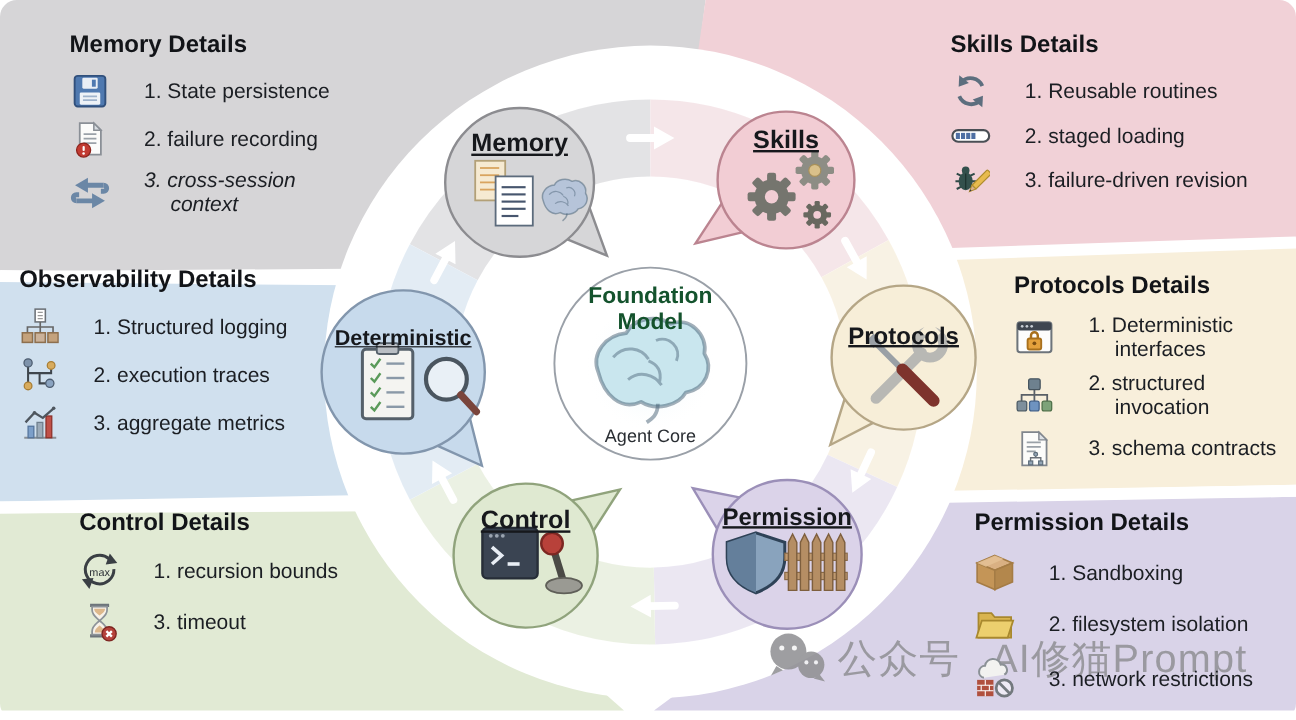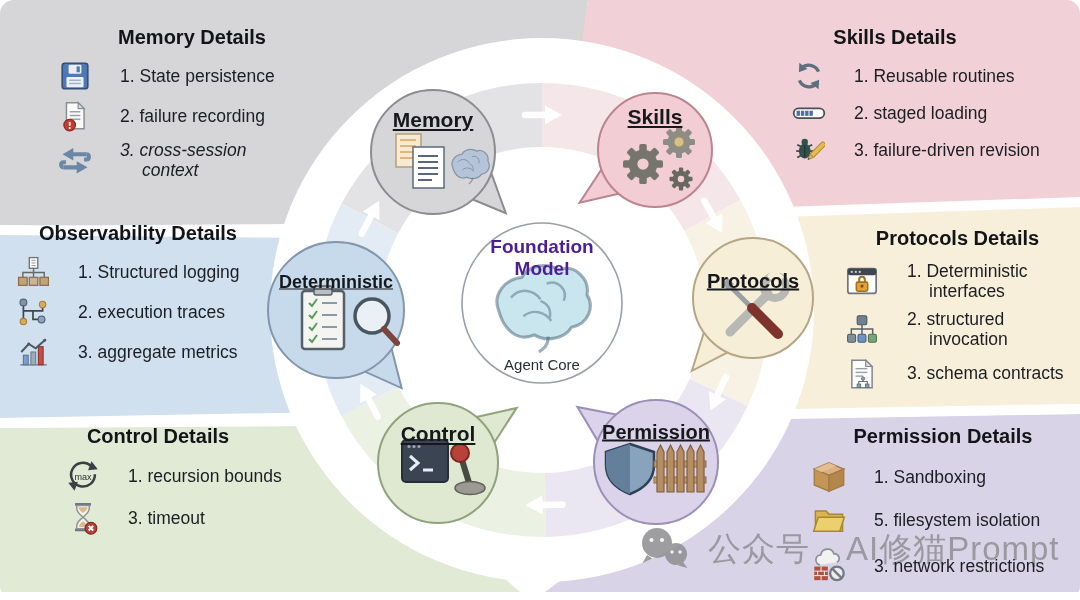--- a/index.html
+++ b/index.html
@@ -1,27 +1,27 @@
 <!DOCTYPE html>
 <html><head>
 <meta charset="utf-8">
 <style>
   html,body{margin:0;padding:0;background:#fff;}
   .stage{position:relative;width:1080px;height:600px;background:#fff;border-radius:14px;overflow:hidden;
          font-family:"Liberation Sans",sans-serif;}
   .stage svg.base{position:absolute;left:0;top:0;}
   .panel{position:absolute;z-index:10;color:#17191d;}
-  .panel-title{font-size:20px;font-weight:bold;text-align:center;margin-bottom:11px;color:#121418;}
+  .panel-title{font-size:20px;font-weight:bold;margin-bottom:11px;color:#121418;}
   .row{display:flex;align-items:center;gap:28px;margin-bottom:8px;}
   .ic{flex:0 0 34px;width:34px;display:flex;align-items:center;justify-content:center;}
   .txt{font-size:17.5px;line-height:1.15;color:#1b1e23;padding-left:22px;text-indent:-22px;}
   .txt.narrow{max-width:148px;font-style:italic;}
   .blabel{position:absolute;z-index:8;transform:translate(-50%,-50%);font-weight:bold;color:#16181c;white-space:nowrap;text-decoration:underline;}
-  .center-txt{position:absolute;z-index:8;transform:translate(-50%,-50%);text-align:center;color:#4c1d95;}
-  .watermark{position:absolute;z-index:5;left:638px;top:526px;display:flex;align-items:center;gap:18px;
+  .center-txt{position:absolute;z-index:8;transform:translate(-50%,-50%);text-align:center;color:#14532d;}
+  .watermark{position:absolute;z-index:5;left:638px;top:526px;display:flex;align-items:center;gap:8px;
              color:#909094;opacity:.85;font-size:33px;letter-spacing:1px;pointer-events:none;}
   .watermark .wm2{margin-left:18px;}
 </style>
 </head>
 <body>
 
 <div class="stage">
 
 <svg class="base" width="1080" height="600" viewBox="0 0 1080 600">
   <defs>
@@ -461,21 +461,21 @@
         </span>
     <span class="txt">1. Sandboxing</span>
   </div>
   <div class="row">
     <span class="ic">
       <svg width="38" height="34" viewBox="0 0 30 30">
             <path d="M3,7 h9.5 l2.5,3 h12 v15 h-24 z" fill="#d9b44f" stroke="#a8882e" stroke-width="1.3"></path>
             <path d="M1.5,25 L5.5,12.5 H28.5 L24.5,25 z" fill="#eccf6e" stroke="#a8882e" stroke-width="1.3"></path>
           </svg>
         </span>
-    <span class="txt">5. filesystem isolation</span>
+    <span class="txt">2. filesystem isolation</span>
   </div>
   <div class="row">
     <span class="ic">
       <svg width="42" height="42" viewBox="0 0 30 30">
             <path d="M7,14 a4.5,4.5 0 0 1 0.8,-8.9 a6,6 0 0 1 11.6,-0.8 a4,4 0 0 1 2.6,7.4" fill="#f2f2f0" stroke="#8b9196" stroke-width="1.5"></path>
             <rect x="2" y="15.5" width="12" height="12" fill="#b0503e"></rect>
             <g stroke="#fff" stroke-width="0.8">
               <line x1="2" y1="19.5" x2="14" y2="19.5"></line>
               <line x1="2" y1="23.5" x2="14" y2="23.5"></line>
               <line x1="8" y1="15.5" x2="8" y2="19.5"></line>

